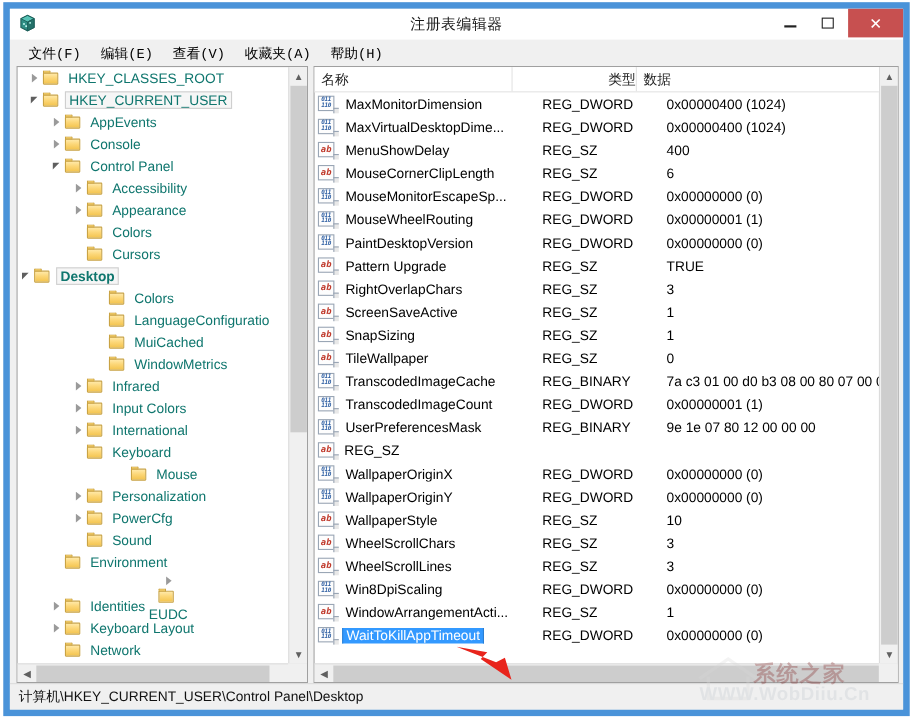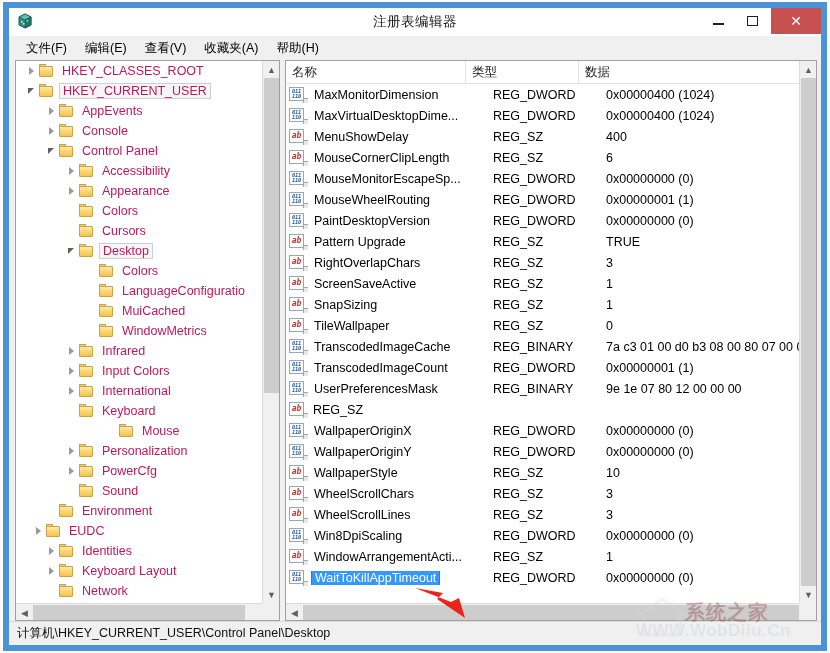--- a/index.html
+++ b/index.html
@@ -48,22 +48,23 @@
   }
   #btn-close span { color: #fff; font-size: 14px; }
   .wg { display: inline-block; }
   .glyph-min { width: 11px; height: 1.5px; background: #222; margin-top: 6px; }
   .glyph-max { width: 11px; height: 10px; border: 1.5px solid #222; }
 
   
   #menubar {
     flex: 0 0 24px; height: 24px;
     background: #f0f0f0;
-    display: flex; align-items: center;
+    display: flex; align-items: flex-end;
     padding-left: 8px;
+    font-family: Liberation Mono, monospace;
   }
   .menu-item {
     font-size: 12.5px; color: #000;
     padding: 2px 9px;
     cursor: default; white-space: nowrap;
   }
 
   
   #main {
     flex: 1 1 auto;
@@ -123,21 +124,21 @@
   }
 
   
   #tree-scrollarea {
     position: absolute; left: 0; top: 0;
     right: 17px; bottom: 17px;
     overflow: hidden;
   }
   .tnode {
     height: 20px; display: flex; align-items: center;
-    font-size: 12.5px; color: #be185d; white-space: nowrap;
+    font-size: 12.5px; color: #0f766e; white-space: nowrap;
     cursor: default;
   }
   .tw { width: 14px; flex: 0 0 14px; display: flex; align-items: center; justify-content: center; }
   .tw .tri-closed {
     width: 0; height: 0;
     border-left: 5px solid #9a9a9a;
     border-top: 4px solid transparent;
     border-bottom: 4px solid transparent;
   }
   .tw .tri-open {
@@ -174,21 +175,21 @@
     position: relative; z-index: 2;
     margin-right: 17px;
   }
   .col-h {
     font-size: 12.5px; color: #1f1f1f;
     padding: 3px 0 0 6px;
     border-right: 1px solid #e3e3e3;
     cursor: default; overflow: hidden;
   }
   .c-name { flex: 0 0 180px; }
-  .c-type { flex: 0 0 113px; }
+  .c-type { flex: 0 0 113px; text-align: right; }
   .c-data { flex: 1 1 auto; border-right: none; }
 
   #list-body {
     position: absolute; left: 0; top: 23px;
     right: 17px; bottom: 17px;
     overflow: hidden;
   }
   .lrow {
     height: 21px; display: flex; align-items: center;
     font-size: 12.5px; color: #000; white-space: nowrap;
@@ -382,21 +383,21 @@
             <span class="tlabel">Colors</span>
           </div>
           <div class="tnode" style="padding-left: 48px;">
             <span class="tw"></span>
             <span class="folder">
               <i class="ft"></i>
               <i class="fb"></i>
             </span>
             <span class="tlabel">Cursors</span>
           </div>
-          <div class="tnode sel-box" style="padding-left: 48px;">
+          <div class="tnode sel-box" style=" font-weight: bold;">
             <span class="tw">
               <i class="tri-open"></i>
             </span>
             <span class="folder">
               <i class="ft"></i>
               <i class="fb"></i>
             </span>
             <span class="tlabel">Desktop</span>
           </div>
           <div class="tnode" style="padding-left: 68px;">
@@ -506,21 +507,21 @@
             <span class="tlabel">Sound</span>
           </div>
           <div class="tnode" style="padding-left: 28px;">
             <span class="tw"></span>
             <span class="folder">
               <i class="ft"></i>
               <i class="fb"></i>
             </span>
             <span class="tlabel">Environment</span>
           </div>
-          <div class="tnode" style="padding-left: 15px;">
+          <div class="tnode" style="padding-left: 28px; flex-direction: column;">
             <span class="tw">
               <i class="tri-closed"></i>
             </span>
             <span class="folder">
               <i class="ft"></i>
               <i class="fb"></i>
             </span>
             <span class="tlabel">EUDC</span>
           </div>
           <div class="tnode" style="padding-left: 28px;">

